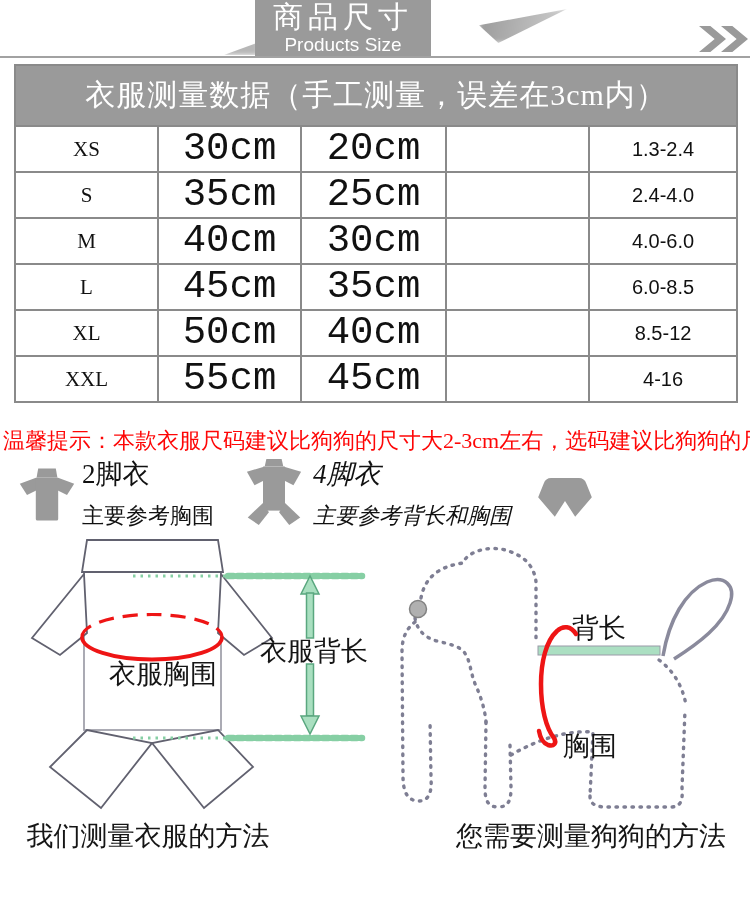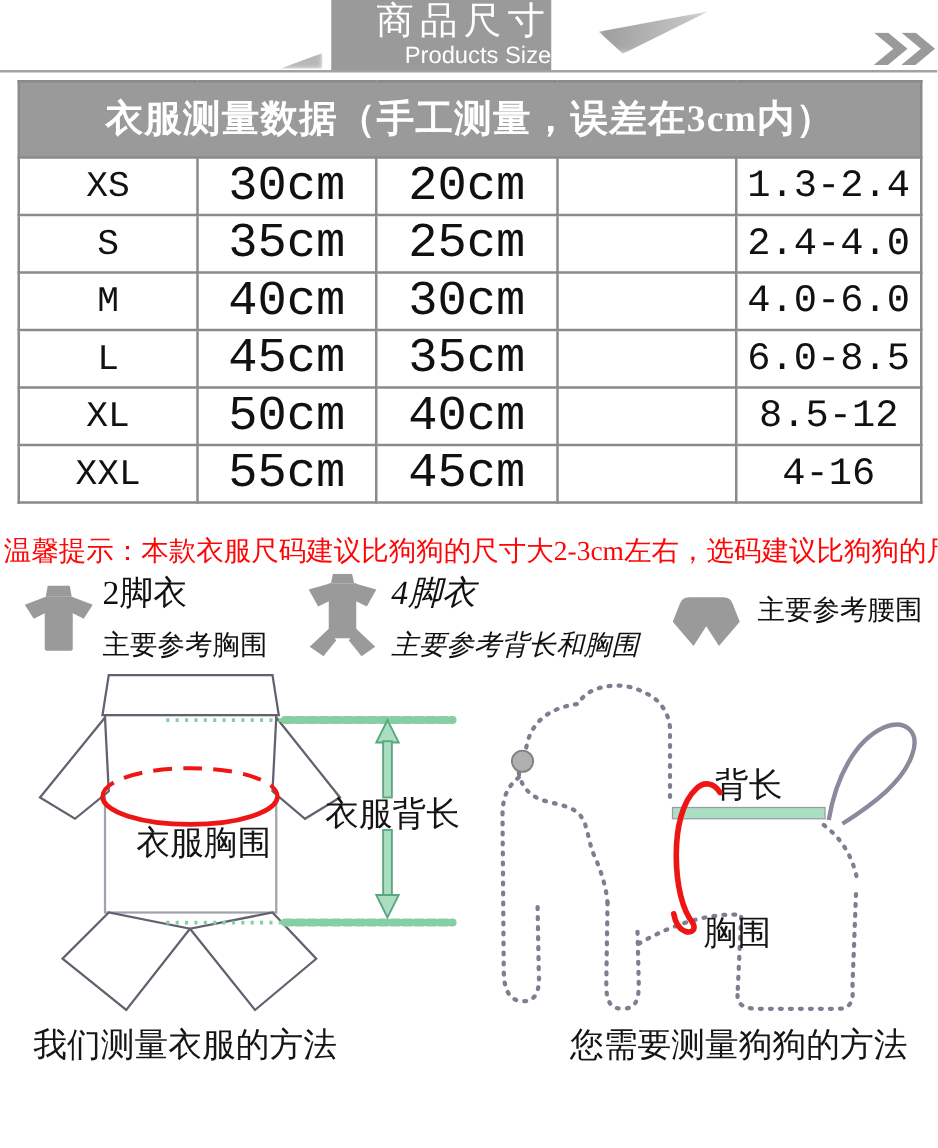--- a/index.html
+++ b/index.html
@@ -1,40 +1,40 @@
 <!DOCTYPE html>
 <html><head>
 <meta charset="utf-8">
 <style>
   html,body{margin:0;padding:0;}
   body{width:750px;height:918px;position:relative;background:#ffffff;overflow:hidden;
        font-family:"Liberation Serif","DejaVu Serif",serif;color:#111;}
   .abs{position:absolute;}
 
   
-  .banner{left:265px;top:0;width:176px;height:57px;background:#9a9a9a;text-align:right;}
+  .banner{left:255px;top:0;width:176px;height:57px;background:#9a9a9a;text-align:center;}
   .banner .cn{color:#fff;font-size:30px;letter-spacing:5px;line-height:32px;margin-top:1px;}
   .banner .en{color:#fff;font-size:19px;line-height:24px;font-family:"Liberation Sans",sans-serif;}
   .swoosh-main{left:479px;top:9px;width:88px;height:34px;background:linear-gradient(100deg,#9a9a9a,#cfcfcf);
        clip-path:polygon(0 48%,100% 0,22% 100%);filter:blur(2.5px);}
   .swoosh-small{left:224px;top:41px;width:34px;height:14px;background:#b7b7b7;
        clip-path:polygon(0 100%,100% 10%,100% 100%);filter:blur(2px);}
   .chev{width:27px;height:26px;background:#9a9a9a;
        clip-path:polygon(0 0,42% 0,100% 50%,42% 100%,0 100%,58% 50%);}
   .divider{left:0;top:56px;width:750px;height:2px;background:#a2a2a2;}
 
   
   table.size{position:absolute;left:14px;top:64px;width:722px;border-collapse:collapse;table-layout:fixed;}
   table.size td,table.size th{border:2px solid #8a8a8a;text-align:center;vertical-align:middle;padding:0;}
-  .t-title{background:#9a9a9a;color:#ffffff;font-size:30px;font-weight:bold;height:59px;letter-spacing:1px;}
+  .t-title{background:#9a9a9a;color:#ffffff;font-size:30px;font-weight:normal;height:59px;letter-spacing:1px;}
   .t-head th{font-size:26px;font-weight:normal;height:48px;}
   .t-row td{height:39px;}
-  .c-size{font-size:29px;font-family:Liberation Mono, monospace;}
+  .c-size{font-size:21px;font-family:Liberation Serif, serif;}
   .c-cm{font-size:39px;font-family:"Liberation Mono","DejaVu Sans Mono",monospace;}
-  .c-sug{font-size:31px;font-family:Liberation Mono, monospace;}
+  .c-sug{font-size:20px;font-family:Liberation Sans, sans-serif;}
 
   .notice{left:3px;top:426px;width:746px;color:#fe0606;font-size:22px;white-space:nowrap;}
 
   
   .gt-icon{fill:#9a9a9a;}
   .gt-text .tt{font-size:27px;line-height:28px;}
   .gt-text .dd{font-size:22px;line-height:24px;margin-top:16px;}
 
   svg text{font-family:"Liberation Serif","DejaVu Serif",serif;fill:#151515;}
   .cap{font-size:27px;}
@@ -136,21 +136,20 @@
 </svg>
 <div class="abs gt-text" style="left:313px;top:460px;font-style:italic;">
   <div class="tt">4脚衣</div>
   <div class="dd">主要参考背长和胸围</div>
 </div>
 
 <svg class="abs" style="left:528px;top:475px;" width="74" height="52" viewBox="0 0 80 56">
   <path class="gt-icon" d="M25,3 L55,3 Q61,3 63,9 L69,24 L51,45 L40,28 L29,45 L11,24 L17,9 Q19,3 25,3 Z"></path>
 </svg>
 <div class="abs gt-text" style="left:606px;top:460px;">
-  <div class="dd">主要参考腰围</div>
 </div>
 
 <svg class="abs" style="left:0;top:530px;" width="375" height="330" viewBox="0 0 375 330">
 
   <rect x="84" y="42" width="137" height="158" fill="#ffffff" stroke="#a2a2ac" stroke-width="1.8"></rect>
 
   <polygon points="84,44 32,108 60,125 87,103" fill="#ffffff" stroke="#61616f" stroke-width="1.8"></polygon>
   <polygon points="221,44 272,108 244,125 218,103" fill="#ffffff" stroke="#61616f" stroke-width="1.8"></polygon>
 
   <polygon points="87,10 218,10 223,42 82,42" fill="#ffffff" stroke="#61616f" stroke-width="1.8"></polygon>

